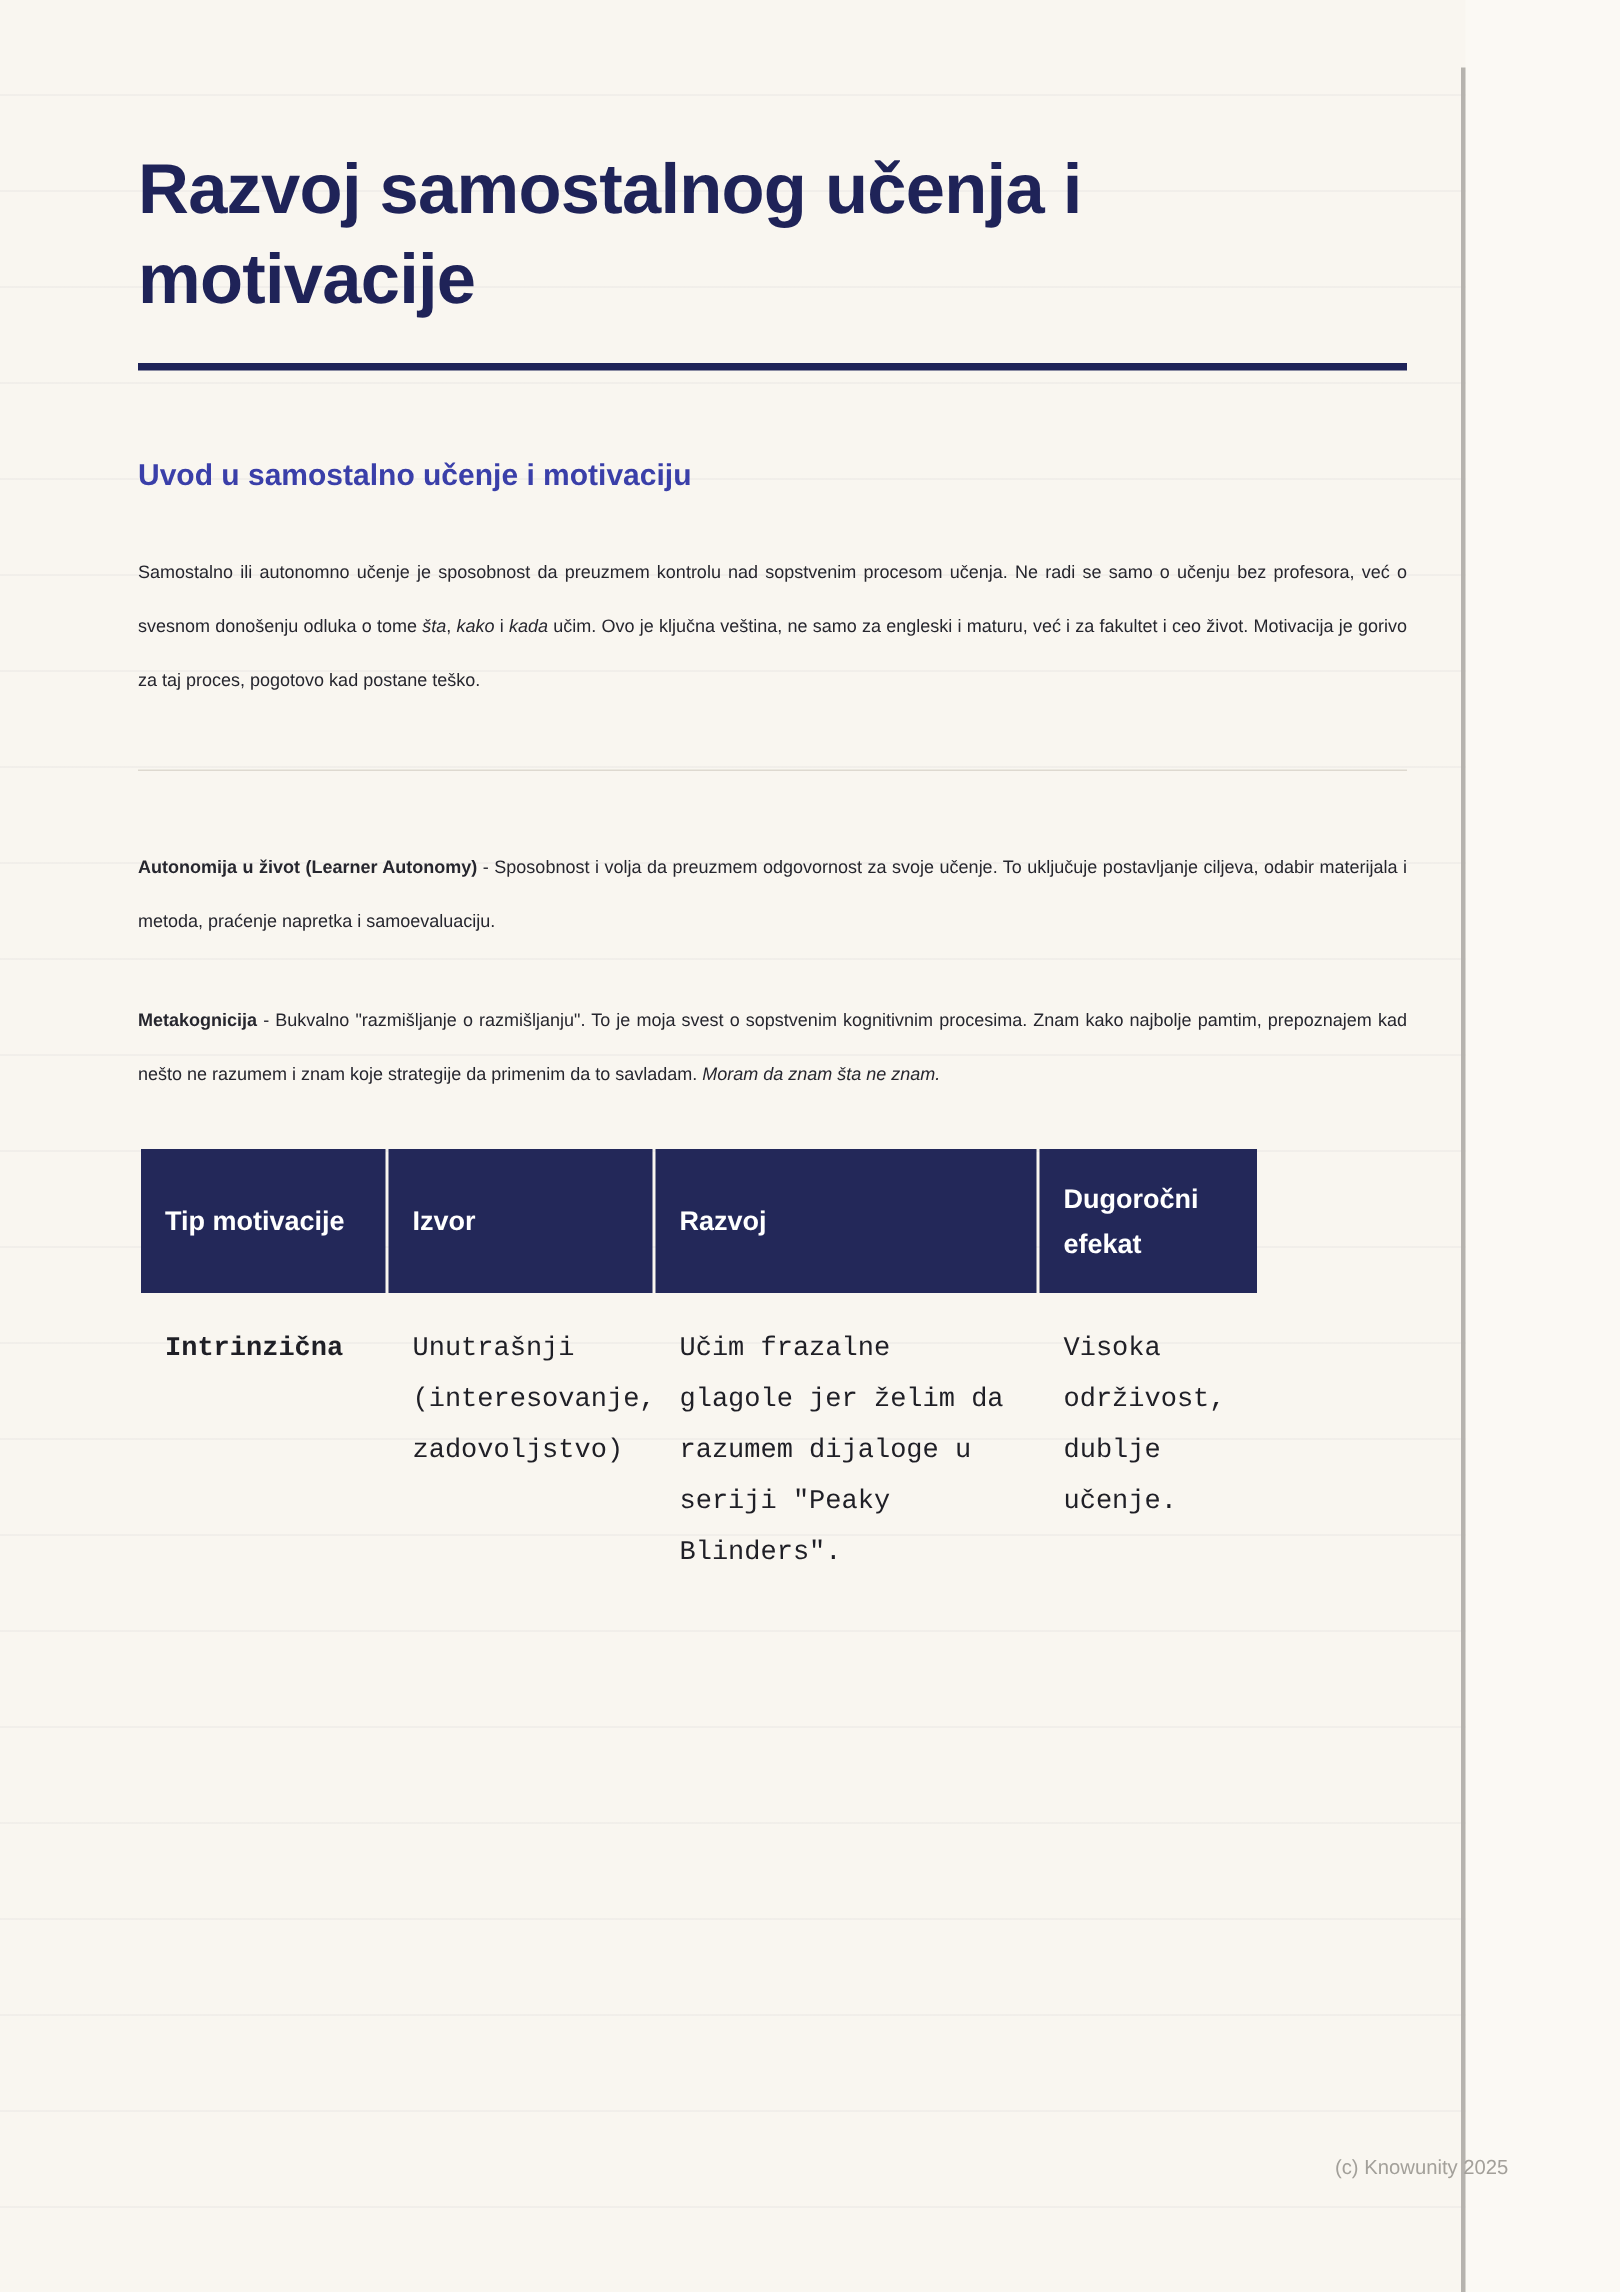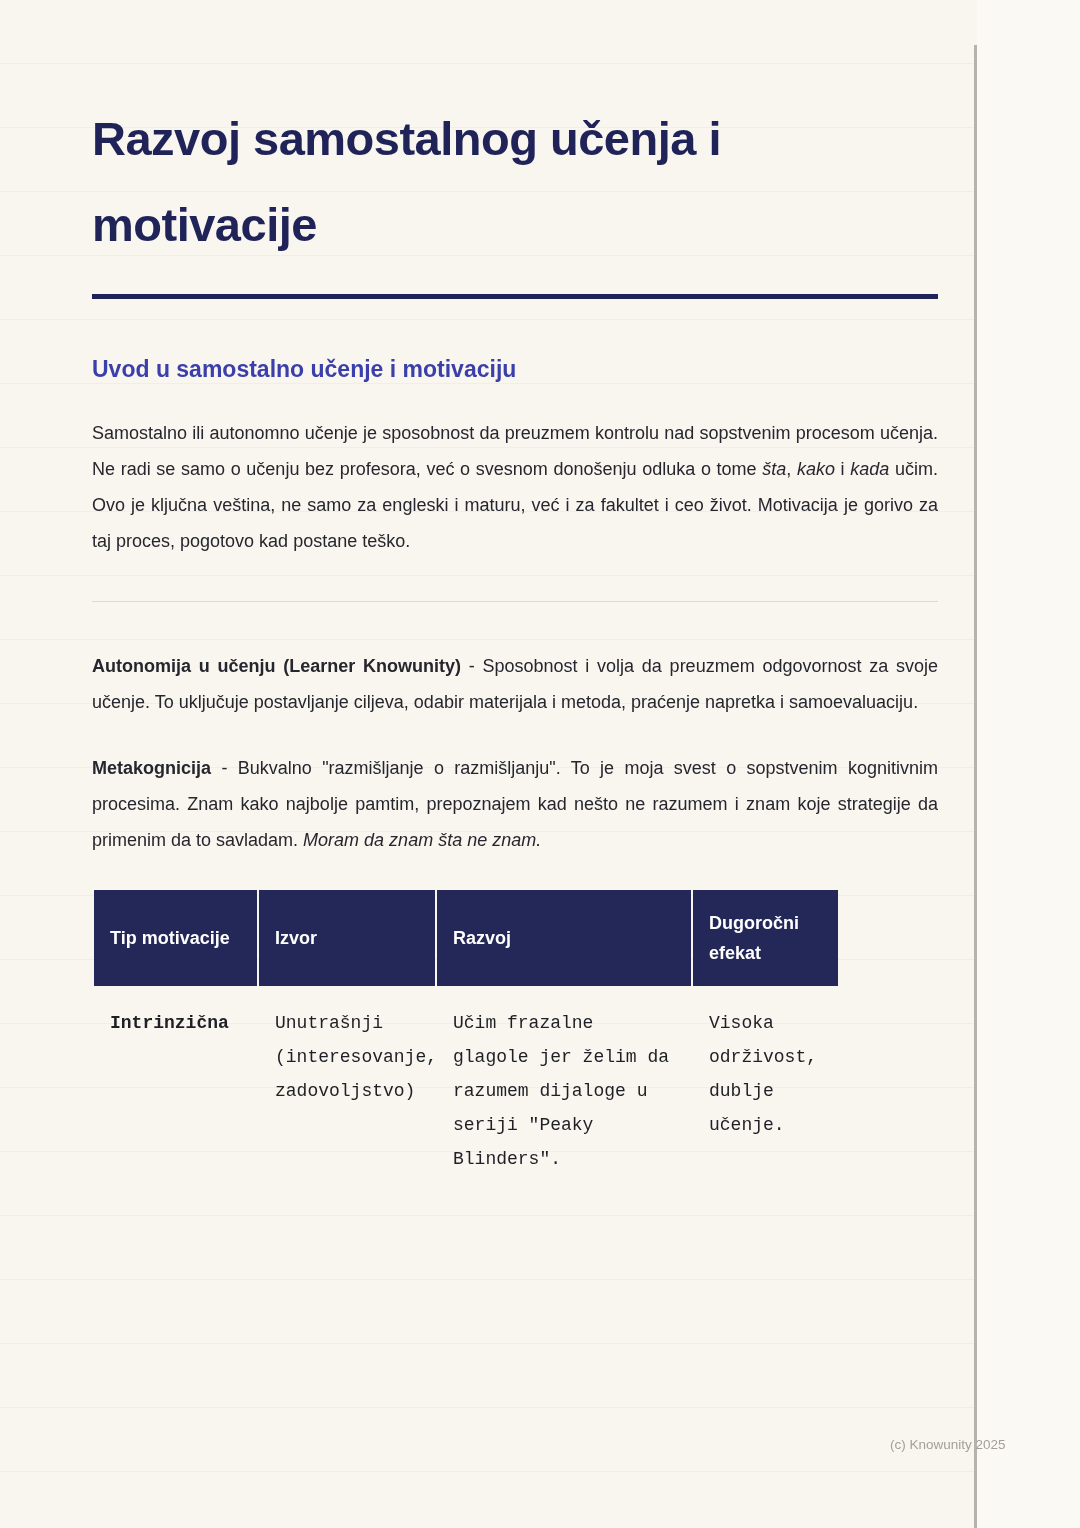--- a/index.html
+++ b/index.html
@@ -44,44 +44,44 @@
   .page {
     position: absolute;
     left: 0; top: 0;
     width: 976px; height: 1528px;
     padding: 96px 38px 0 92px;
   }
 
   h1.doc-title {
     margin: 0 0 26px 0;
     font-size: 47px;
-    line-height: 86px;
+    line-height: 60px;
     font-weight: 700;
     letter-spacing: -0.5px;
     color: var(--title-color);
   }
   .title-rule {
     width: 846px;
     height: 5px;
     background: var(--title-color);
     margin: 0 0 54px 0;
   }
 
   h2.section-heading {
     margin: 0 0 30px 0;
-    font-size: 23px;
+    font-size: 20px;
     line-height: 32px;
     font-weight: 700;
     color: var(--heading-color);
   }
 
   p.body-text {
     width: 846px;
     margin: 0 0 30px 0;
-    font-size: 18px;
+    font-size: 12px;
     line-height: 36px;
     text-align: justify;
     color: var(--body-color);
   }
 
   hr.divider {
     border: none;
     border-top: 1px solid #ded9d0;
     width: 846px;
     margin: 42px 0 46px 0;
@@ -139,21 +139,21 @@
   <div class="title-rule"></div>
 
   <section>
     <h2 class="section-heading">Uvod u samostalno učenje i motivaciju</h2>
     <p class="body-text"><span>Samostalno ili autonomno učenje je sposobnost da preuzmem kontrolu nad sopstvenim procesom učenja. Ne radi se samo o učenju bez profesora, već o svesnom donošenju odluka o tome </span><span style="font-style: italic;">šta</span><span>, </span><span style="font-style: italic;">kako</span><span> i </span><span style="font-style: italic;">kada</span><span> učim. Ovo je ključna veština, ne samo za engleski i maturu, već i za fakultet i ceo život. Motivacija je gorivo za taj proces, pogotovo kad postane teško.</span></p>
   </section>
 
   <hr class="divider">
 
   <section>
-    <p class="body-text"><span style="font-weight: 700;">Autonomija u učenju (Learner Knowunity)</span><span> - Sposobnost i volja da preuzmem odgovornost za svoje učenje. To uključuje postavljanje ciljeva, odabir materijala i metoda, praćenje napretka i samoevaluaciju.</span></p>
+    <p class="body-text"><span style="font-weight: 700;">Autonomija u život (Learner Autonomy)</span><span> - Sposobnost i volja da preuzmem odgovornost za svoje učenje. To uključuje postavljanje ciljeva, odabir materijala i metoda, praćenje napretka i samoevaluaciju.</span></p>
     <p class="body-text"><span style="font-weight: 700;">Metakognicija</span><span> - Bukvalno "razmišljanje o razmišljanju". To je moja svest o sopstvenim kognitivnim procesima. Znam kako najbolje pamtim, prepoznajem kad nešto ne razumem i znam koje strategije da primenim da to savladam. </span><span style="font-style: italic;">Moram da znam šta ne znam.</span></p>
   </section>
 
   <table class="motivation-table">
     <colgroup>
       <col class="c1">
         <col class="c2">
         <col class="c3">
         <col class="c4">
     </colgroup>

